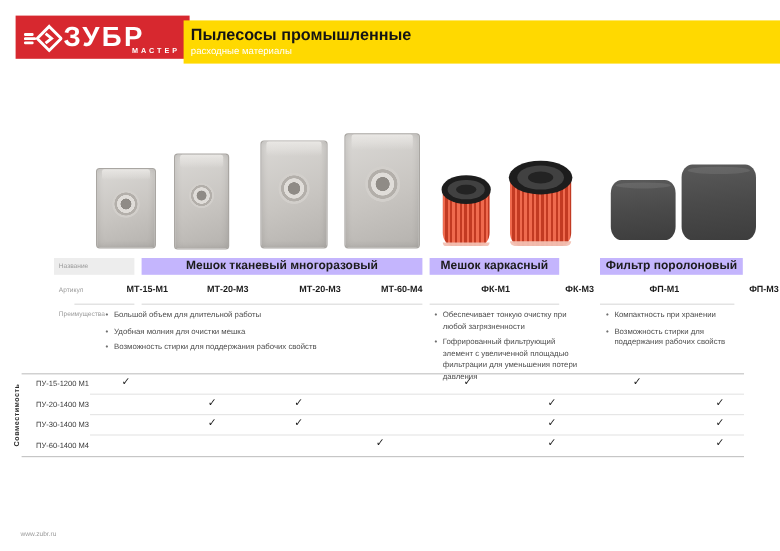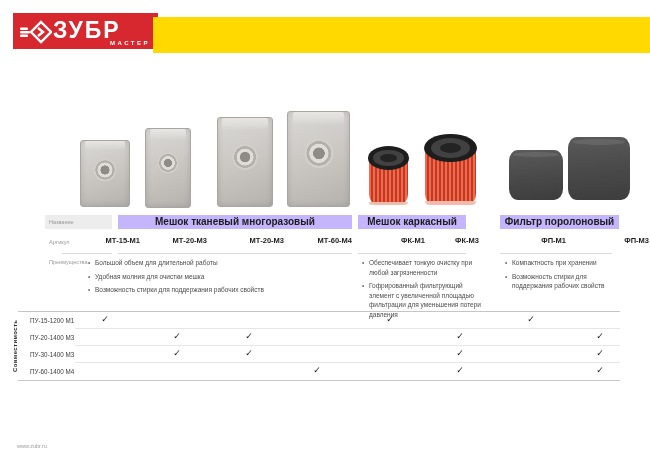--- a/index.html
+++ b/index.html
@@ -87,21 +87,21 @@
   .band {
     top:215px; height:14px; background:#c4b5fd; text-align:center;
     font-size:10px; font-weight:bold; line-height:14px; color:#1c1c1c;
   }
   .band-bags { left:118px; width:234px; }
   .band-fk   { left:358px; width:108px; }
   .band-fp   { left:500px; width:119px; }
 
   .art { top:236px; width:70px; text-align:right; font-size:7.5px; font-weight:bold; color:#1c1c1c; }
   .a0{left:70px} .a1{left:137px} .a2{left:214px} .a3{left:282px}
-  .a4{left:355px} .a5{left:409px} .a6{left:496px} .a7{left:579px}
+  .a4{left:355px} .a5{left:425px} .a6{left:496px} .a7{left:579px}
 
   .seg { top:253px; height:1px; background:#dcdcdc; }
   .seg1{left:62px;width:50px} .seg2{left:118px;width:234px}
   .seg3{left:358px;width:108px} .seg4{left:500px;width:112px}
 
   .adv-list { top:258px; font-size:6.5px; line-height:9.5px; color:#4c4c4c; }
   .adv-bags { left:88px;  width:245px; }
   .adv-fk   { left:362px; width:122px; }
   .adv-fp   { left:505px; width:120px; }
   .adv-item { position:relative; padding-left:7px; margin-bottom:4px; }
@@ -142,20 +142,22 @@
     <rect x="0" y="11" width="10" height="2.4" rx="1" fill="#fff"></rect>
     <rect x="0" y="14.5" width="8" height="2.4" rx="1" fill="#fff"></rect>
     <path d="M21 2 L31 12 L21 22 L11 12 Z" fill="none" stroke="#fff" stroke-width="2.4"></path>
     <path d="M18 8 L23 12 L18 16" fill="none" stroke="#fff" stroke-width="2.4"></path>
   </svg>
   <div class="abs brand-name">ЗУБР</div>
   <div class="abs brand-sub">МАСТЕР</div>
 </div>
 
 <div class="abs title-box">
+  <div class="page-title">Пылесосы промышленные</div>
+  <div class="page-subtitle">расходные материалы</div>
 </div>
 
 <div class="abs bag bag1">
     <span class="bag-port"></span>
   </div>
 <div class="abs bag bag2">
     <span class="bag-port"></span>
   </div>
 <div class="abs bag bag3">
     <span class="bag-port"></span>

